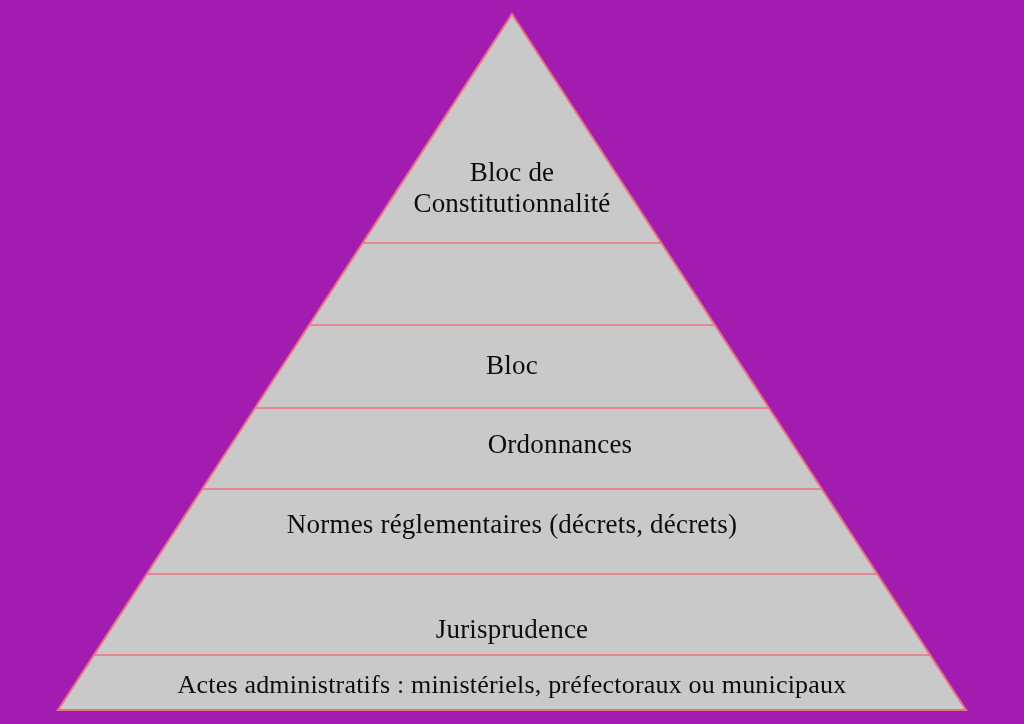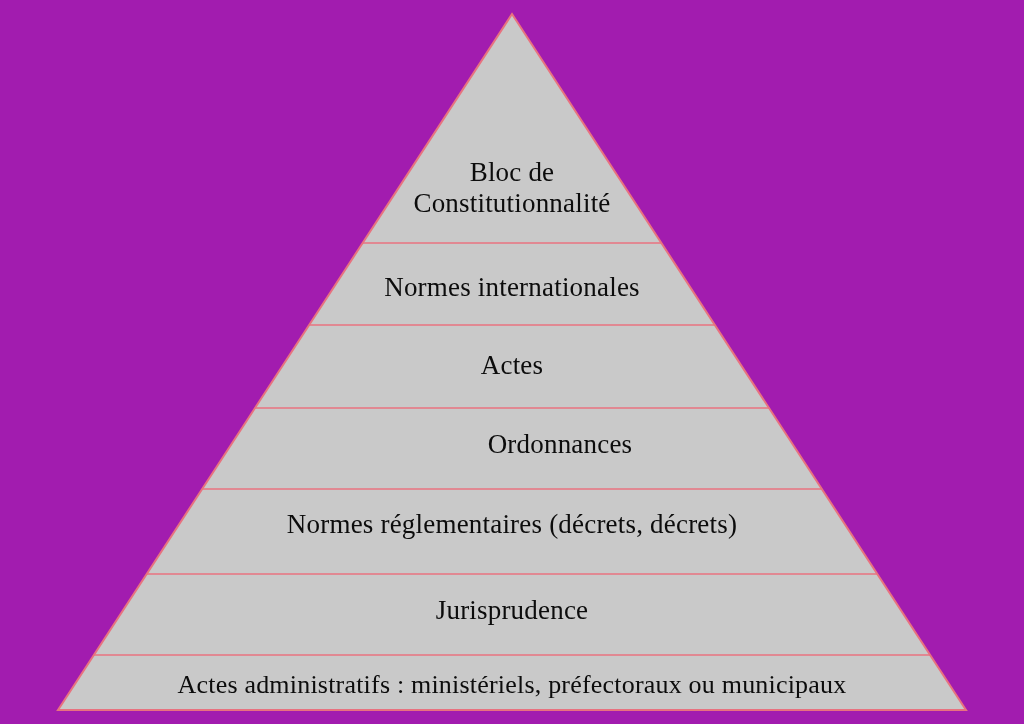--- a/index.html
+++ b/index.html
@@ -52,20 +52,19 @@
         <line x1="309.13505747126436" x2="714.8649425287356" y1="325" y2="325" stroke="#e8727f" stroke-width="1.5"></line>
         <line x1="254.9942528735632" x2="769.0057471264367" y1="408" y2="408" stroke="#e8727f" stroke-width="1.5"></line>
         <line x1="202.15804597701145" x2="821.8419540229886" y1="489" y2="489" stroke="#e8727f" stroke-width="1.5"></line>
         <line x1="146.71264367816093" x2="877.2873563218391" y1="574" y2="574" stroke="#e8727f" stroke-width="1.5"></line>
         <line x1="93.87643678160919" x2="930.1235632183908" y1="655" y2="655" stroke="#e8727f" stroke-width="1.5"></line>
       </g>
   </svg>
 
   <div class="tier-label" style="font-size: 27px; color: rgb(12, 12, 12); top: 157px;">Bloc de
 Constitutionnalité</div>
-  <div class="tier-label" style="font-size: 27px; color: rgb(12, 12, 12); top: 271.5px;">Normes internationales</div>
-  <div class="tier-label" style="font-size: 27px; color: rgb(12, 12, 12); top: 349.5px;">Actes</div>
+  <div class="tier-label" style="font-size: 27px; color: rgb(12, 12, 12); top: 349.5px;">Bloc</div>
   <div class="tier-label" style="font-size: 27px; color: rgb(12, 12, 12); top: 428.5px; margin-left: 48px;">Ordonnances</div>
   <div class="tier-label" style="font-size: 27px; color: rgb(12, 12, 12); top: 508.5px;">Normes réglementaires (décrets, décrets)</div>
-  <div class="tier-label" style="font-size: 27px; color: rgb(12, 12, 12); top: 595px;">Jurisprudence</div>
+  <div class="tier-label" style="font-size: 27px; color: rgb(12, 12, 12); top: 614px;">Jurisprudence</div>
   <div class="tier-label" style="font-size: 26px; color: rgb(12, 12, 12); top: 670px;">Actes administratifs : ministériels, préfectoraux ou municipaux</div>
 
 </div>
 
 </body></html>

